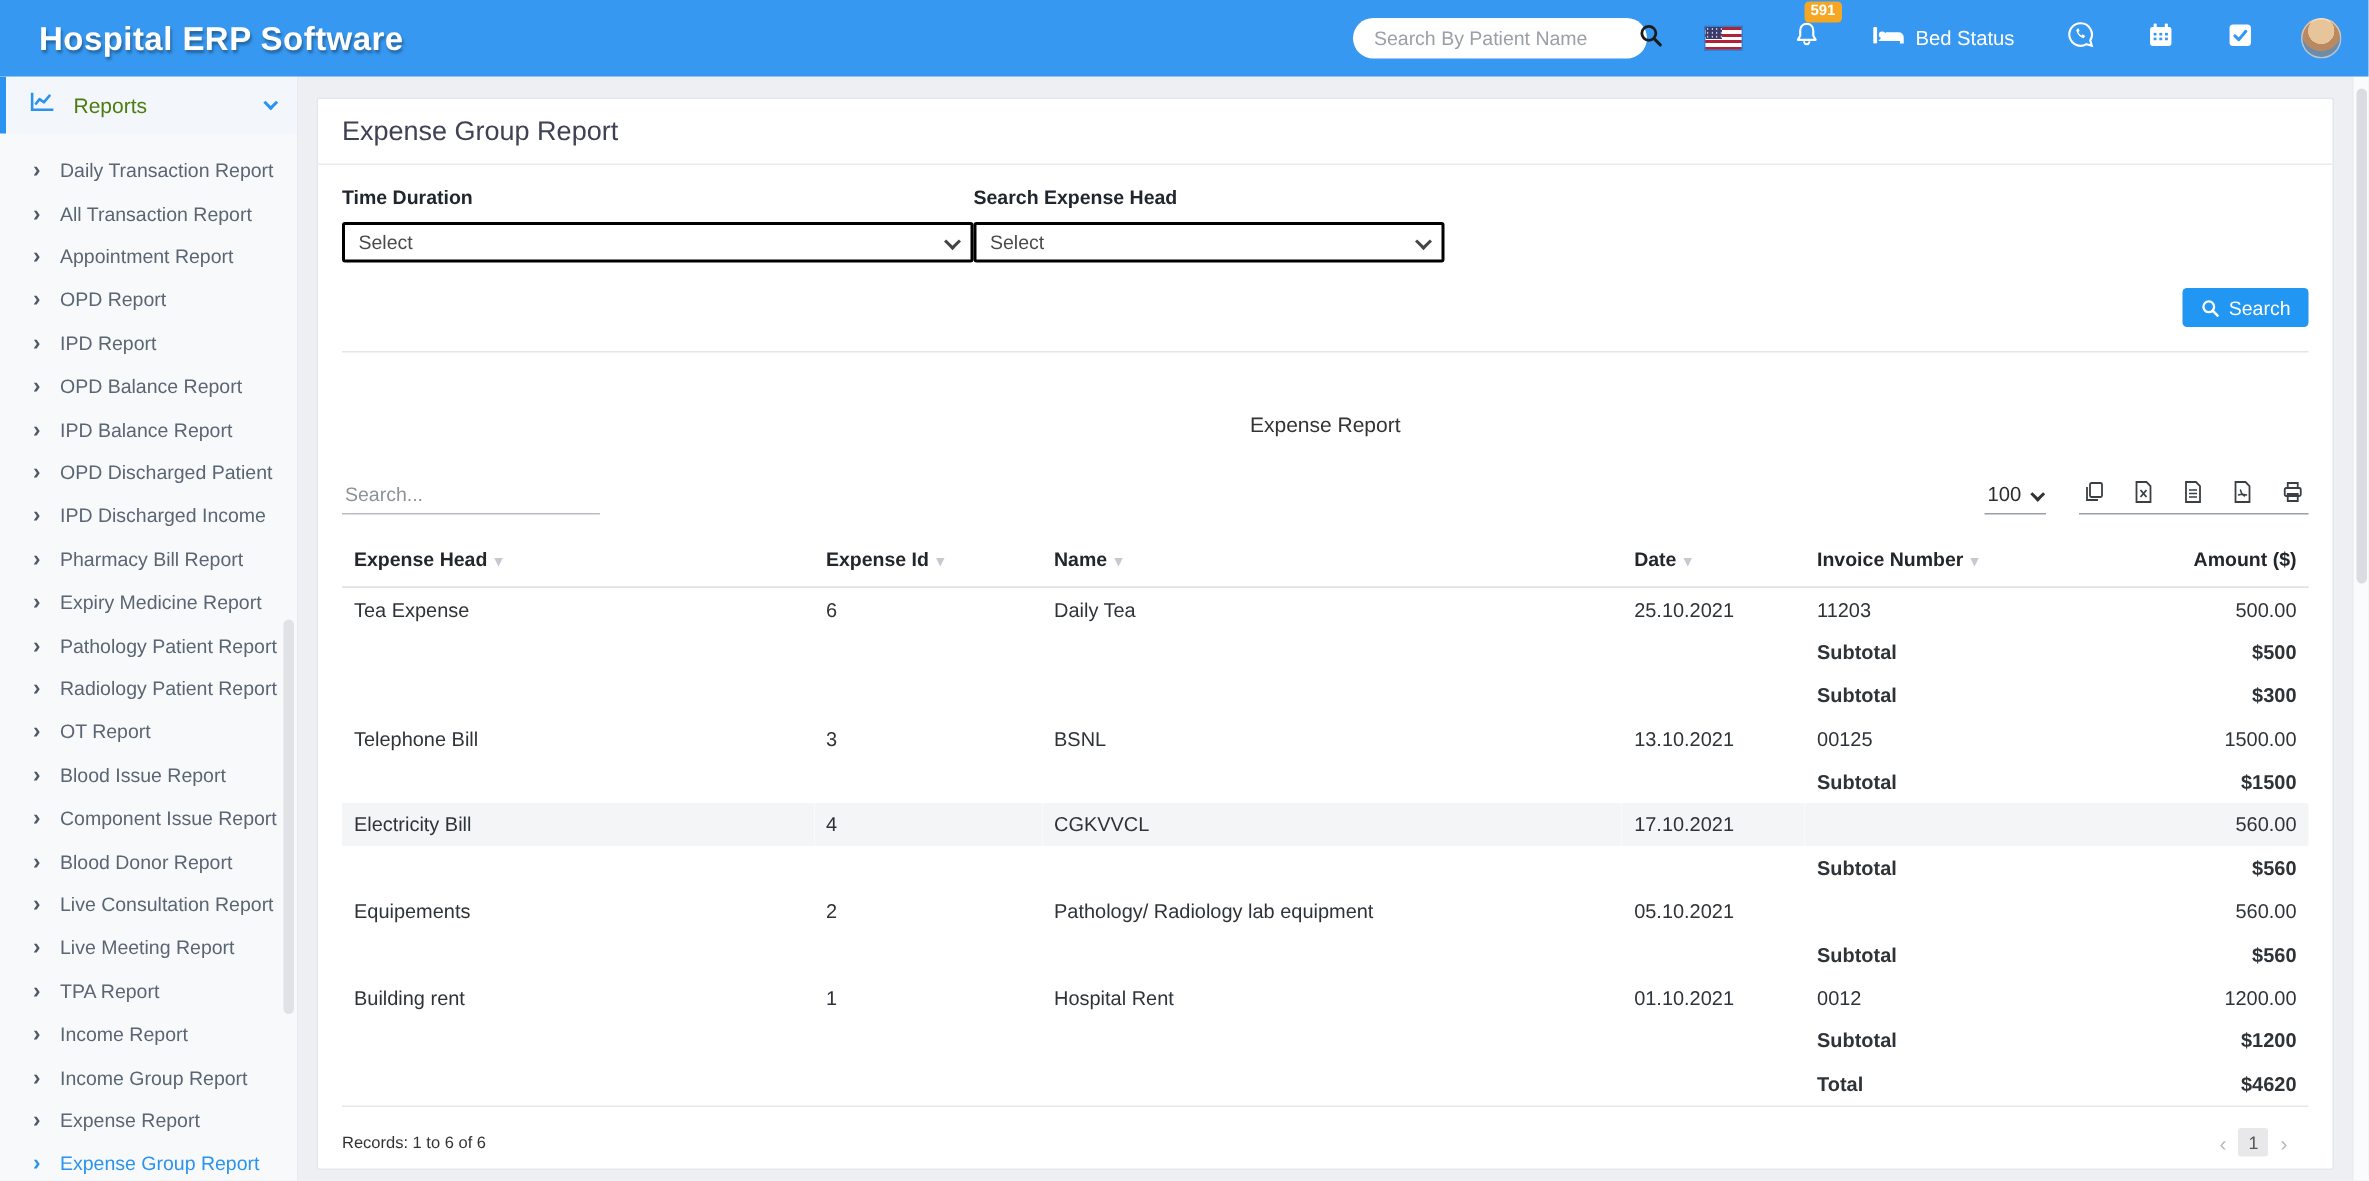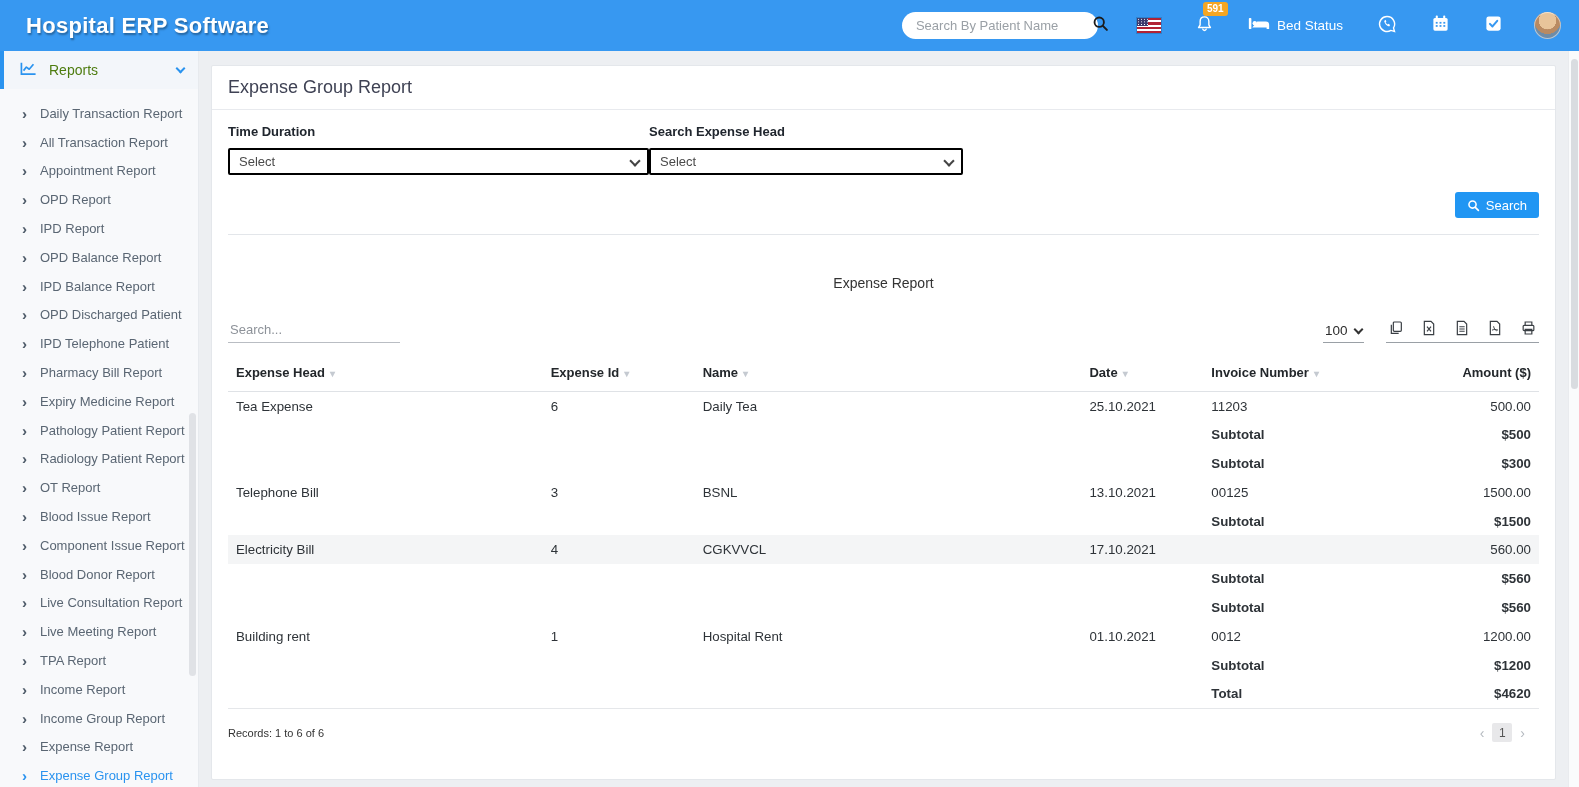--- a/index.html
+++ b/index.html
@@ -218,21 +218,21 @@
       <div class="side-item">
         <span class="caret">›</span>
         <span class="side-label">IPD Balance Report</span>
       </div>
       <div class="side-item">
         <span class="caret">›</span>
         <span class="side-label">OPD Discharged Patient</span>
       </div>
       <div class="side-item">
         <span class="caret">›</span>
-        <span class="side-label">IPD Telephone Patient</span>
+        <span class="side-label">IPD Discharged Income</span>
       </div>
       <div class="side-item">
         <span class="caret">›</span>
         <span class="side-label">Pharmacy Bill Report</span>
       </div>
       <div class="side-item">
         <span class="caret">›</span>
         <span class="side-label">Expiry Medicine Report</span>
       </div>
       <div class="side-item">
@@ -444,20 +444,28 @@
           </tr>
           <tr>
             <td></td>
             <td></td>
             <td></td>
             <td></td>
             <td class="bold">Subtotal</td>
             <td class="bold num">$560</td>
           </tr>
           <tr>
+            <td>Equipements</td>
+            <td>2</td>
+            <td>Pathology/ Radiology lab equipment</td>
+            <td>05.10.2021</td>
+            <td></td>
+            <td class="num">560.00</td>
+          </tr>
+          <tr>
             <td></td>
             <td></td>
             <td></td>
             <td></td>
             <td class="bold">Subtotal</td>
             <td class="bold num">$560</td>
           </tr>
           <tr>
             <td>Building rent</td>
             <td>1</td>

